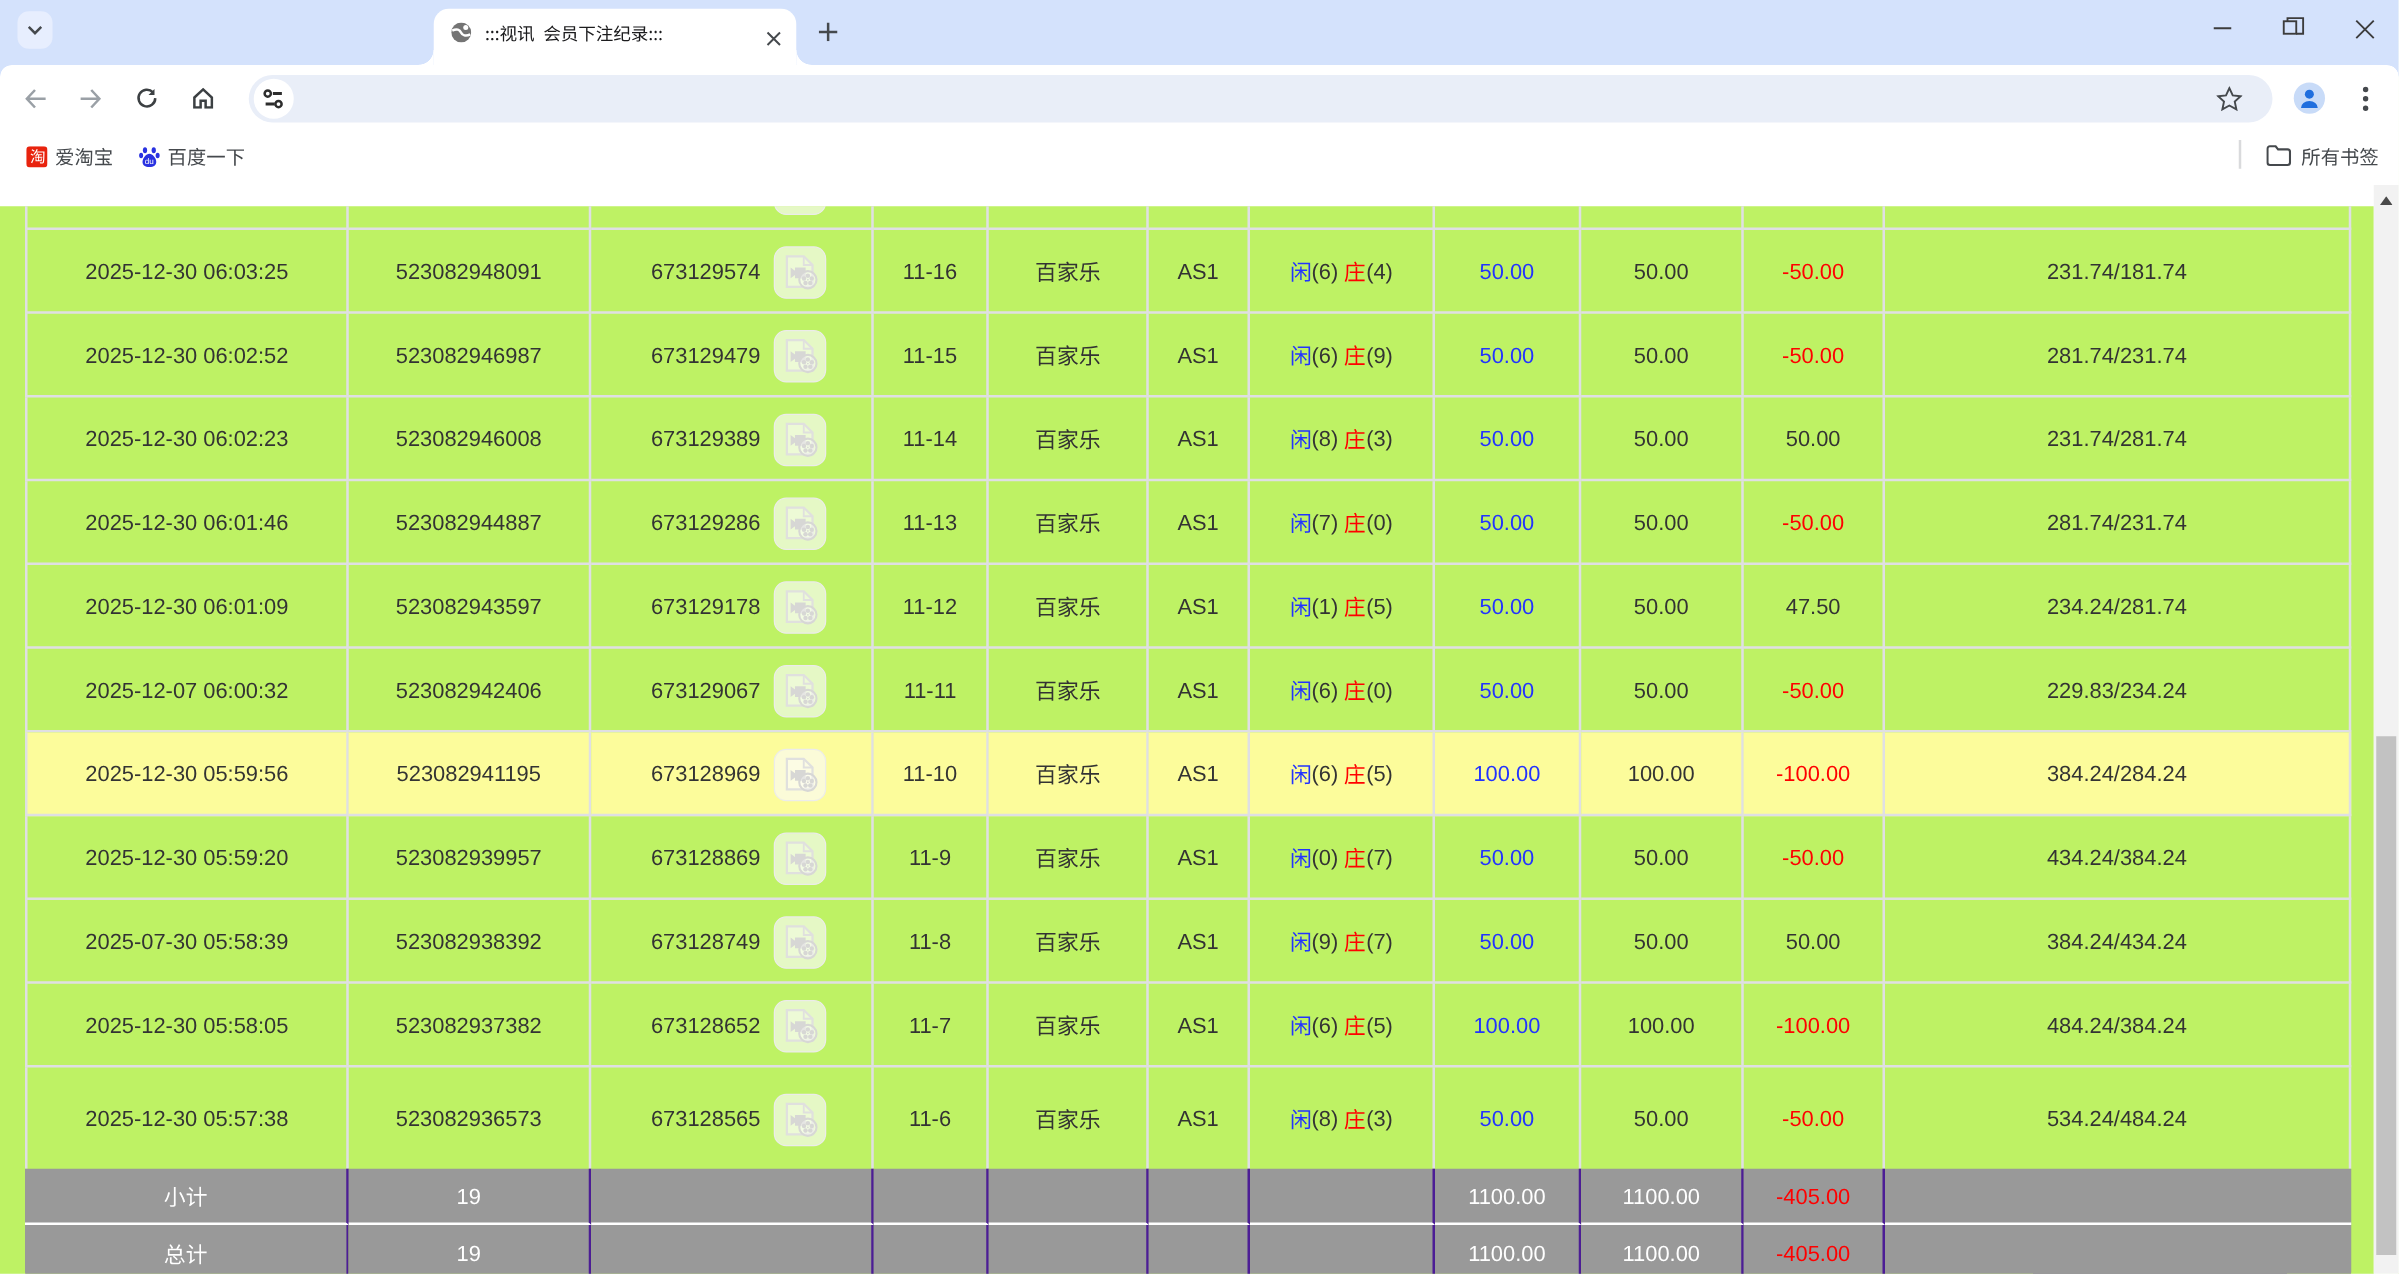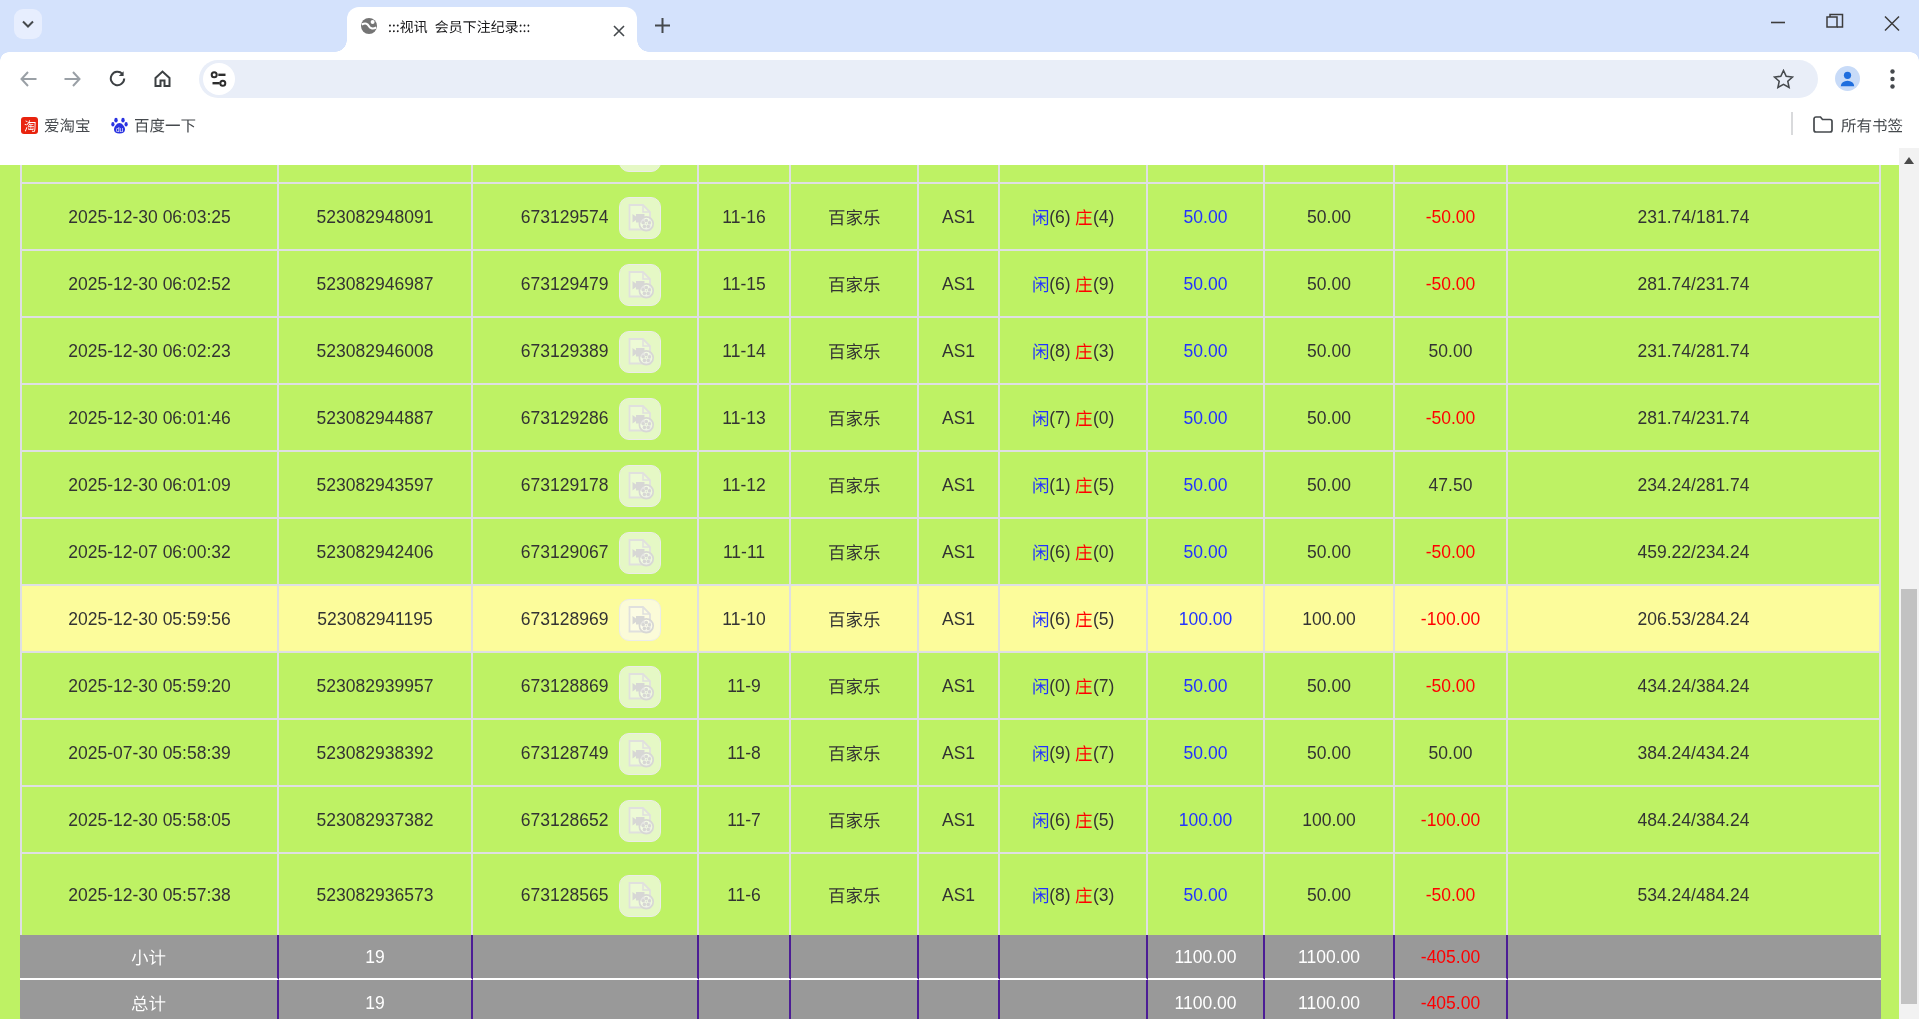--- a/index.html
+++ b/index.html
@@ -390,21 +390,21 @@
                 </svg></td>
               <td>AS1</td>
               <td><svg class="cjk" width="17.5" height="18.4" style="vertical-align:-4.4px">
                   <use href="#gxian" fill="#2233ff"></use>
                 </svg>(6) <svg class="cjk" width="17.5" height="18.4" style="vertical-align:-4.4px">
                   <use href="#gzhuang" fill="#f00"></use>
                 </svg>(0)</td>
               <td class="bl">50.00</td>
               <td>50.00</td>
               <td style="color:#f00">-50.00</td>
-              <td>459.22/234.24</td>
+              <td>229.83/234.24</td>
             </tr>
 <tr class="hl">
               <td>2025-12-30 05:59:56</td>
               <td>523082941195</td>
               <td><span class="gw">673128969&nbsp;<span class="vbtn">
                     <svg width="30" height="30" viewBox="0 0 30 30">
 <path d="M4.5 2 H18 L25 9 V26.5 H4.5 Z" fill="rgba(255,255,255,0.3)" stroke="#e0e0de" stroke-width="1.8"></path>
 <path d="M18 2 V9 H25" fill="none" stroke="#e0e0de" stroke-width="1.5"></path>
 <path d="M7.5 11 L11 13.6 V11 H19.5 V19.6 H11 V17 L7.5 19.6 Z" fill="#d7d7d5"></path>
 <circle cx="21.3" cy="20.8" r="6.9" fill="rgba(255,255,255,0.35)" stroke="#d7d7d5" stroke-width="1.7"></circle>
@@ -422,21 +422,21 @@
                 </svg></td>
               <td>AS1</td>
               <td><svg class="cjk" width="17.5" height="18.4" style="vertical-align:-4.4px">
                   <use href="#gxian" fill="#2233ff"></use>
                 </svg>(6) <svg class="cjk" width="17.5" height="18.4" style="vertical-align:-4.4px">
                   <use href="#gzhuang" fill="#f00"></use>
                 </svg>(5)</td>
               <td class="bl">100.00</td>
               <td>100.00</td>
               <td style="color:#f00">-100.00</td>
-              <td>206.53/284.24</td>
+              <td>384.24/284.24</td>
             </tr>
 <tr>
               <td>2025-12-30 05:59:20</td>
               <td>523082939957</td>
               <td><span class="gw">673128869&nbsp;<span class="vbtn">
                     <svg width="30" height="30" viewBox="0 0 30 30">
 <path d="M4.5 2 H18 L25 9 V26.5 H4.5 Z" fill="rgba(255,255,255,0.3)" stroke="#e0e0de" stroke-width="1.8"></path>
 <path d="M18 2 V9 H25" fill="none" stroke="#e0e0de" stroke-width="1.5"></path>
 <path d="M7.5 11 L11 13.6 V11 H19.5 V19.6 H11 V17 L7.5 19.6 Z" fill="#d7d7d5"></path>
 <circle cx="21.3" cy="20.8" r="6.9" fill="rgba(255,255,255,0.35)" stroke="#d7d7d5" stroke-width="1.7"></circle>

